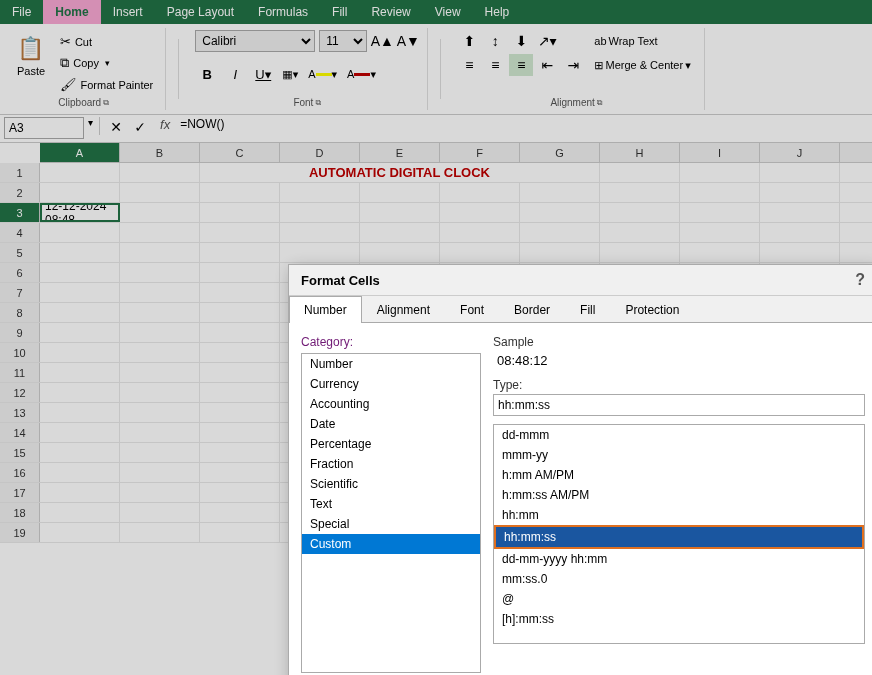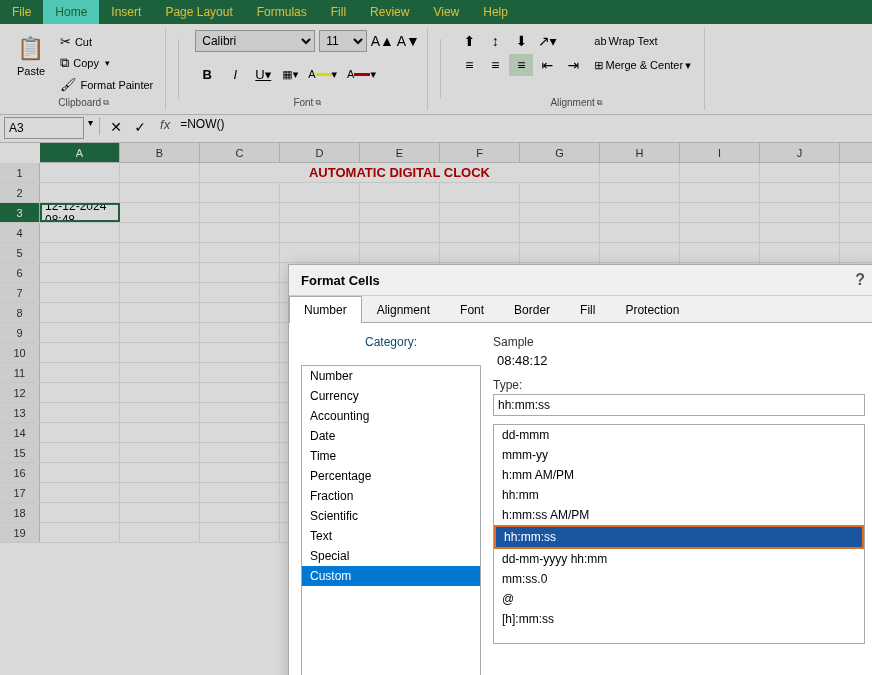--- a/index.html
+++ b/index.html
@@ -1,22 +1,22 @@
 <!DOCTYPE html>
 <html><head>
   <meta charset="utf-8">
   <style>
     * { box-sizing: border-box; margin: 0; padding: 0; }
     body { font-family: 'Segoe UI', Arial, sans-serif; font-size: 12px; background: #fff; width: 872px; height: 675px; overflow: hidden; }
 
     
     .ribbon { background: #fff; border-bottom: 1px solid #ccc; }
     .ribbon-tabs { display: flex; background: #217346; }
-    .ribbon-tab { color: #fde047; padding: 5px 12px; font-size: 12px; cursor: pointer; }
-    .ribbon-tab.active { background: #5eead4; color: #217346; font-weight: normal; }
+    .ribbon-tab { color: #ffffff; padding: 5px 12px; font-size: 12px; cursor: pointer; }
+    .ribbon-tab.active { background: #f9a8d4; color: #217346; font-weight: bold; }
     .ribbon-body { display: flex; padding: 4px 6px; gap: 8px; align-items: stretch; min-height: 90px; }
 
     
     .ribbon-group { display: flex; flex-direction: column; border-right: 1px solid #e0e0e0; padding: 2px 8px 0 4px; min-width: 80px; }
     .ribbon-group-content { display: flex; flex: 1; align-items: flex-start; gap: 4px; }
     .ribbon-group-label { font-size: 10px; color: #666; text-align: center; margin-top: 2px; padding-bottom: 2px; display: flex; align-items: center; justify-content: center; gap: 2px; }
     .ribbon-group-label-text { font-size: 10px; color: #555; }
     .ribbon-group-expander { font-size: 8px; color: #555; cursor: pointer; }
 
     .paste-btn { display: flex; flex-direction: column; align-items: center; cursor: pointer; padding: 2px 4px; border: 1px solid transparent; }
@@ -75,21 +75,21 @@
 
     
     .modal-tabs { display: flex; border-bottom: 1px solid #aaa; background: #f0f0f0; }
     .modal-tab { padding: 6px 14px; font-size: 12px; cursor: pointer; border: 1px solid transparent; border-bottom: none; margin-bottom: -1px; }
     .modal-tab.active { background: #fff; border-color: #aaa; border-bottom-color: #fff; font-weight: normal; }
 
     .modal-body { display: flex; padding: 12px; gap: 12px; background: #fff; min-height: 380px; }
 
     
     .category-section { width: 180px; }
-    .category-label { font-size: 12px; margin-bottom: 16px; color: #0c4a6e; text-align: center; }
+    .category-label { font-size: 12px; margin-bottom: 4px; color: #701a75; }
     .category-list { border: 1px solid #aaa; height: 320px; overflow-y: auto; }
     .category-item { padding: 3px 8px; font-size: 12px; cursor: pointer; }
     .category-item.selected { background: #0078d4; color: #fff; }
 
     
     .right-panel { flex: 1; display: flex; flex-direction: column; gap: 8px; }
     .sample-section { }
     .sample-label { font-size: 12px; color: #333; margin-bottom: 2px; }
     .sample-value { font-size: 13px; padding: 2px 4px; }
     .type-label { font-size: 12px; color: #333; margin-bottom: 2px; }
@@ -516,21 +516,20 @@
     </div>
     <div class="modal-body">
 
       <div class="category-section">
         <div class="category-label">Category:</div>
         <div class="category-list">
           <div class="category-item">Number</div>
           <div class="category-item">Currency</div>
           <div class="category-item">Accounting</div>
           <div class="category-item">Date</div>
-          <div class="category-item">Time</div>
           <div class="category-item">Percentage</div>
           <div class="category-item">Fraction</div>
           <div class="category-item">Scientific</div>
           <div class="category-item">Text</div>
           <div class="category-item">Special</div>
           <div class="category-item selected">Custom</div>
         </div>
       </div>
 
       <div class="right-panel">
@@ -539,22 +538,22 @@
           <div class="sample-value">08:48:12</div>
         </div>
         <div>
           <div class="type-label">Type:</div>
           <input class="type-input" value="hh:mm:ss" style="">
         </div>
         <div class="type-list">
           <div class="type-item">dd-mmm</div>
           <div class="type-item">mmm-yy</div>
           <div class="type-item">h:mm AM/PM</div>
+          <div class="type-item">h:mm:ss AM/PM</div>
           <div class="type-item">hh:mm</div>
-          <div class="type-item">h:mm:ss AM/PM</div>
           <div class="type-item highlighted">hh:mm:ss</div>
           <div class="type-item">dd-mm-yyyy hh:mm</div>
           <div class="type-item">mm:ss.0</div>
           <div class="type-item">@</div>
           <div class="type-item">[h]:mm:ss</div>
 
         </div>
       </div>
     </div>
   </div>

